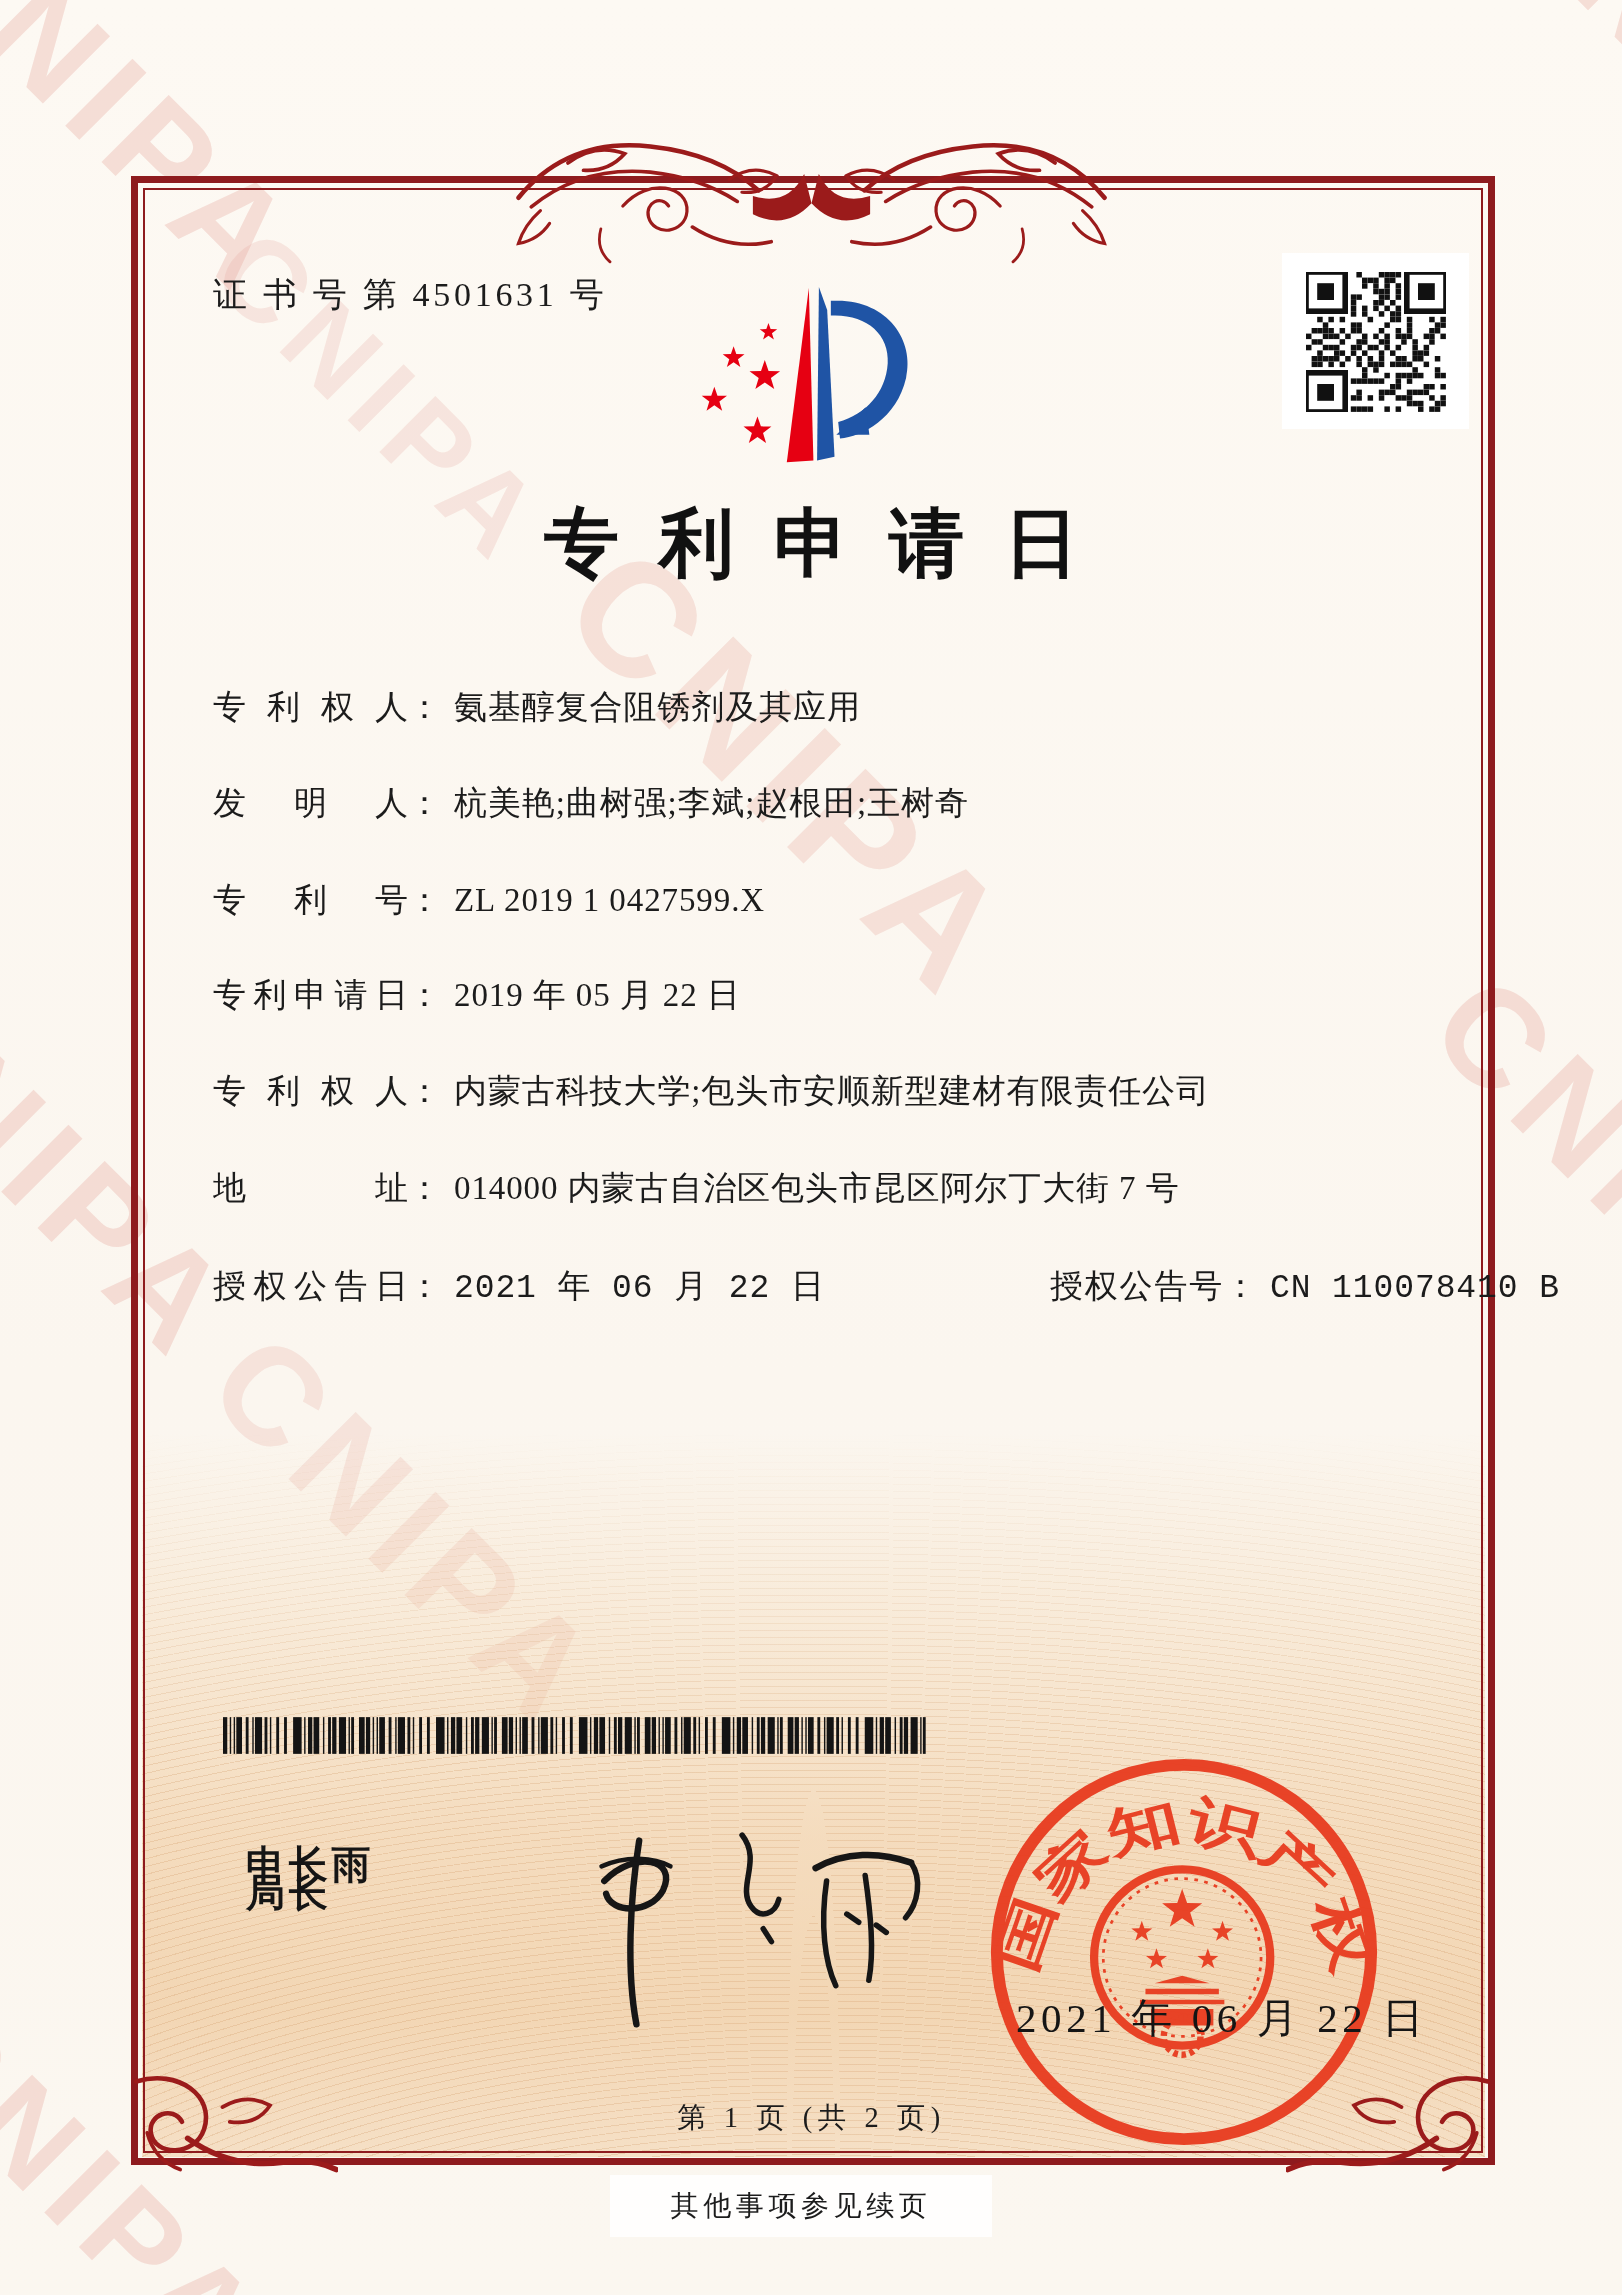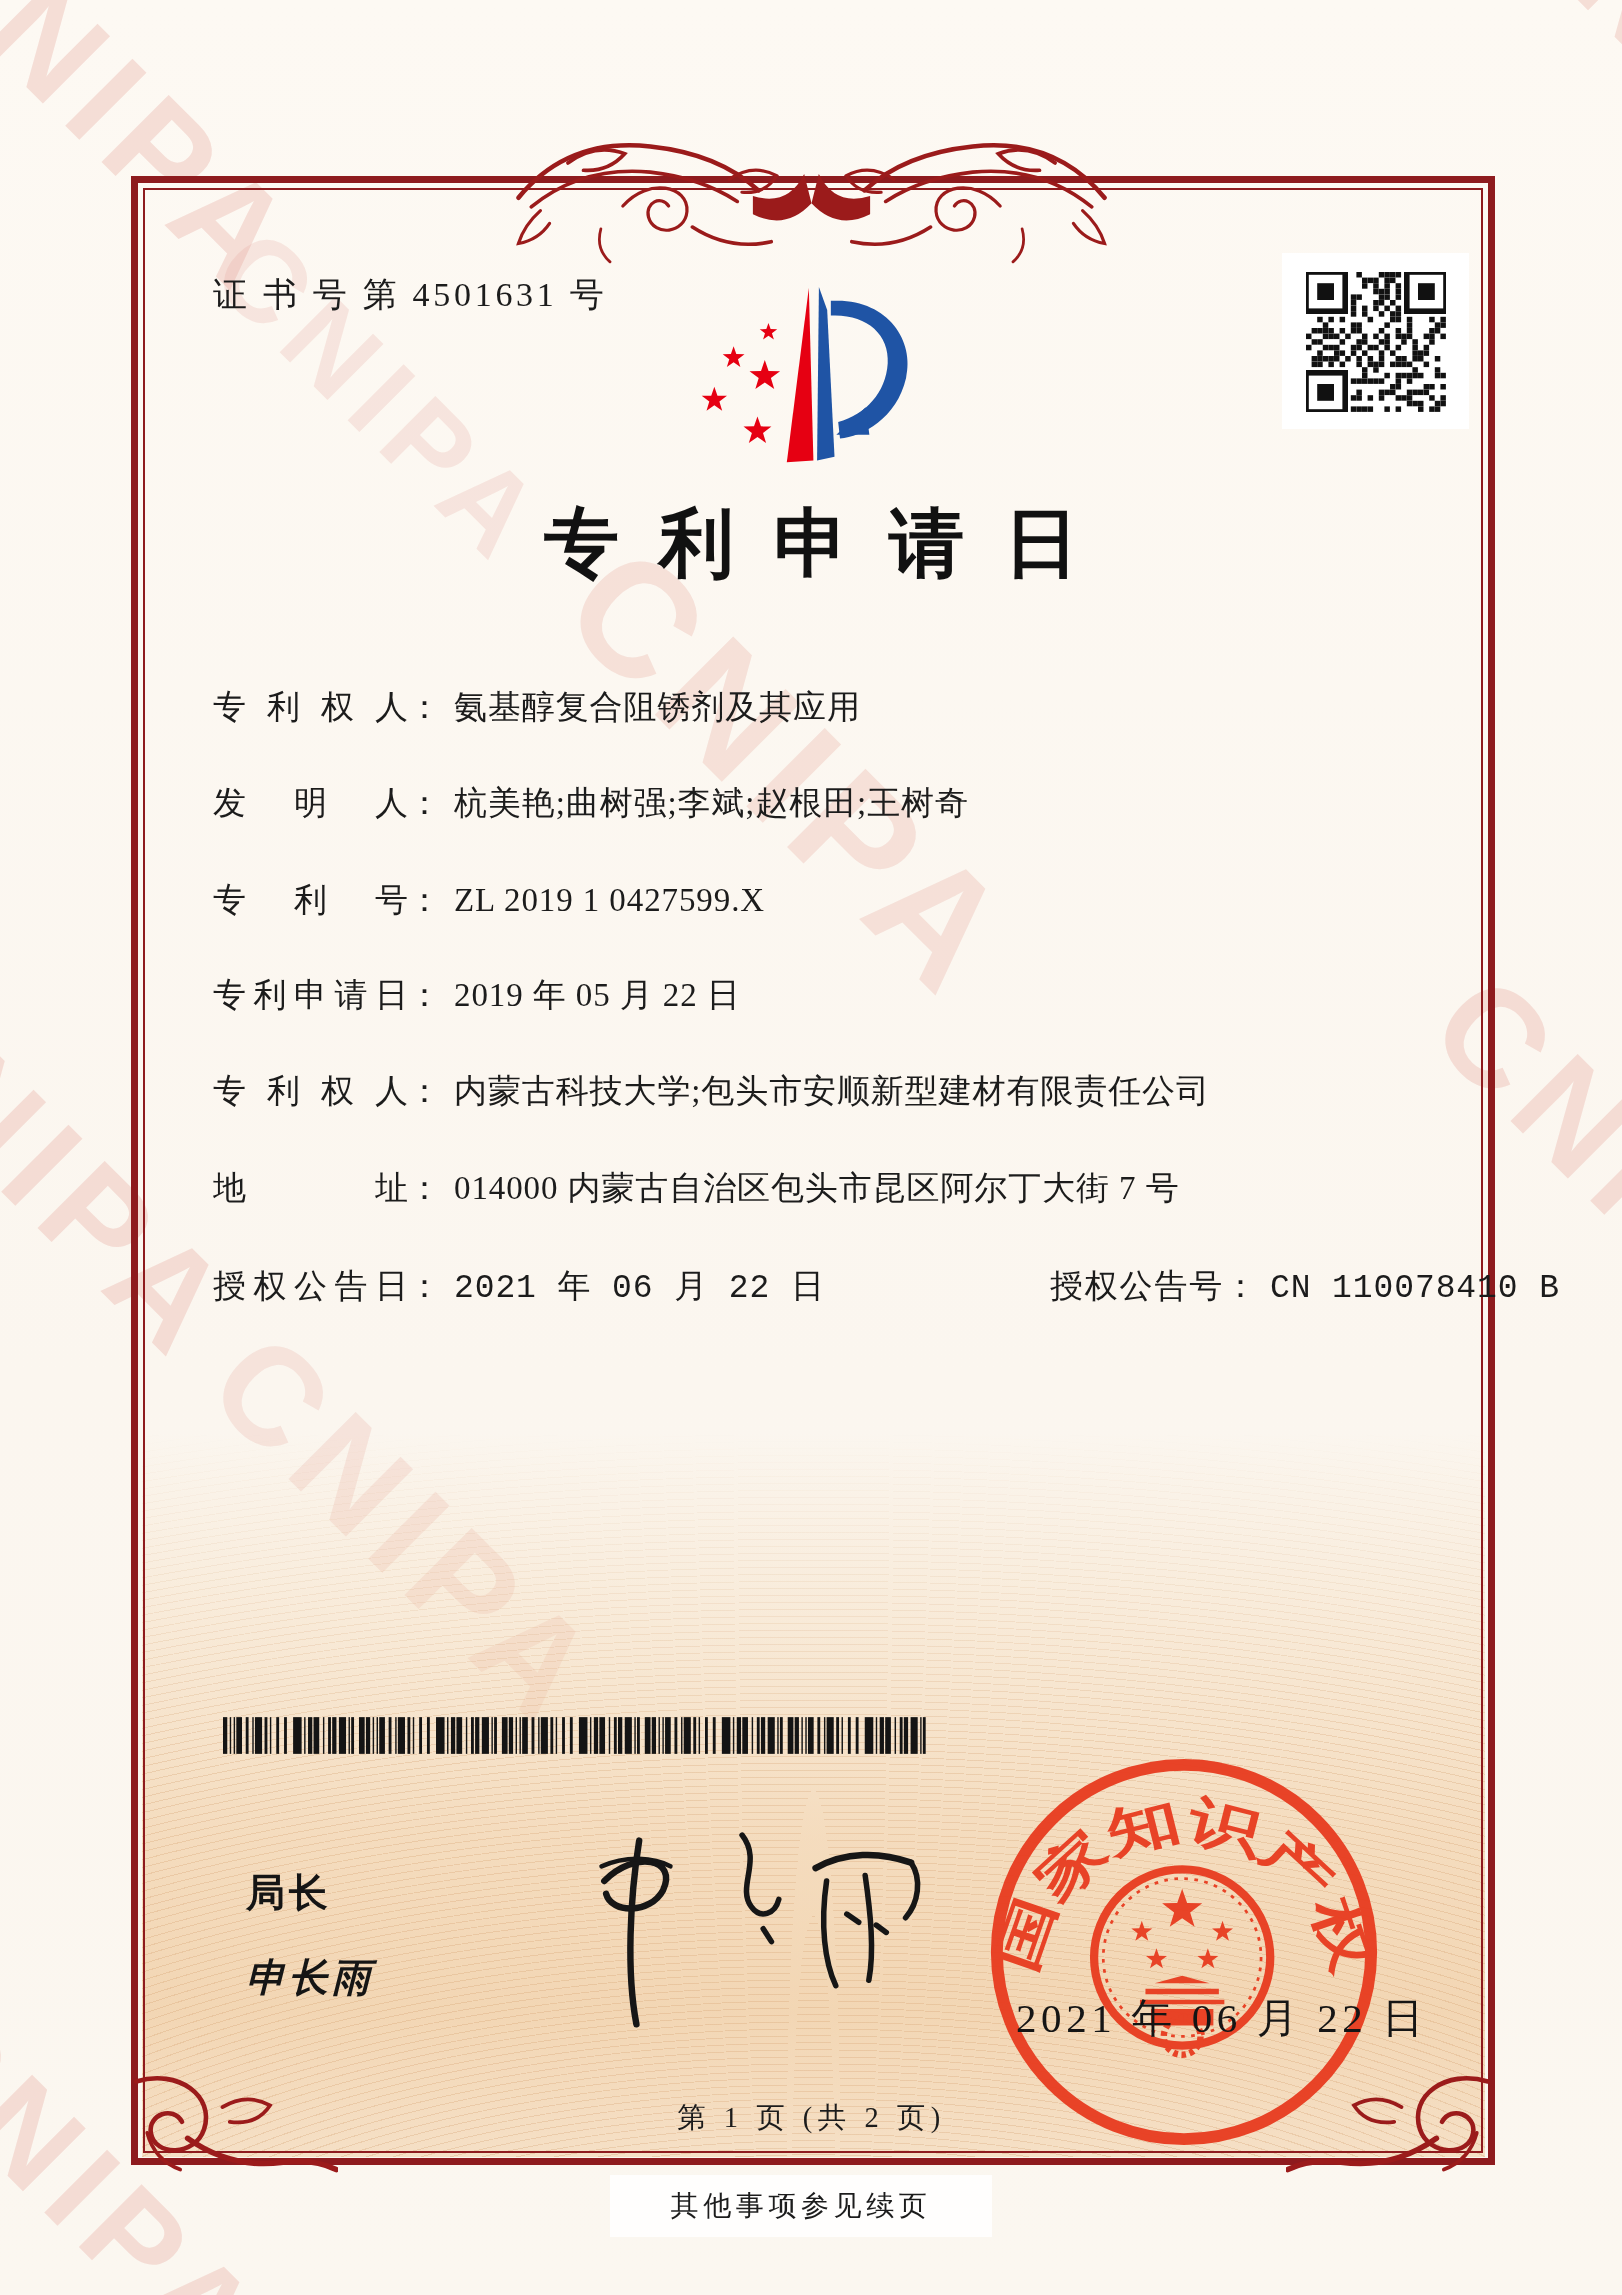--- a/index.html
+++ b/index.html
@@ -65,21 +65,21 @@
   
   .body-text{
     position:absolute; left:213px; top:1330px; width:1203px; z-index:2;
     font-size:32px; line-height:44px; text-align:justify;
   }
   .body-text p{margin:0; text-indent:2em;}
   
   .barcode{position:absolute; left:223px; top:1717px; z-index:2;}
   .sig-label{position:absolute; left:246px; z-index:2; font-family:"Liberation Sans","DejaVu Sans",sans-serif;
     font-weight:bold; font-size:39px; letter-spacing:3.7px; color:#151515;}
-  .sig-label.t1{top:1866px;} .sig-label.t2{top:1951px;font-style:italic;}
+  .sig-label.t1{top:1866px;} .sig-label.t2{top:1838px;}
   .signature{position:absolute; left:551px; top:1811px; z-index:2;}
   .seal{position:absolute; left:984px; top:1752px; z-index:2; opacity:.94;}
   .seal-date{position:absolute; left:1016px; top:1991px; z-index:3; font-size:41px; letter-spacing:4.6px; color:#151515; white-space:nowrap;}
   .page-no{position:absolute; left:0; top:2099px; width:100%; text-align:center; font-size:28.5px; letter-spacing:5.5px; z-index:2;}
   .cont-box{position:absolute; left:610px; top:2175px; width:382px; height:62px; background:#fffefd; z-index:2;
     display:flex; align-items:center; justify-content:center;}
   .cont-box span{font-size:28px; letter-spacing:4.6px;}
 </style>
 </head>
 <body>

